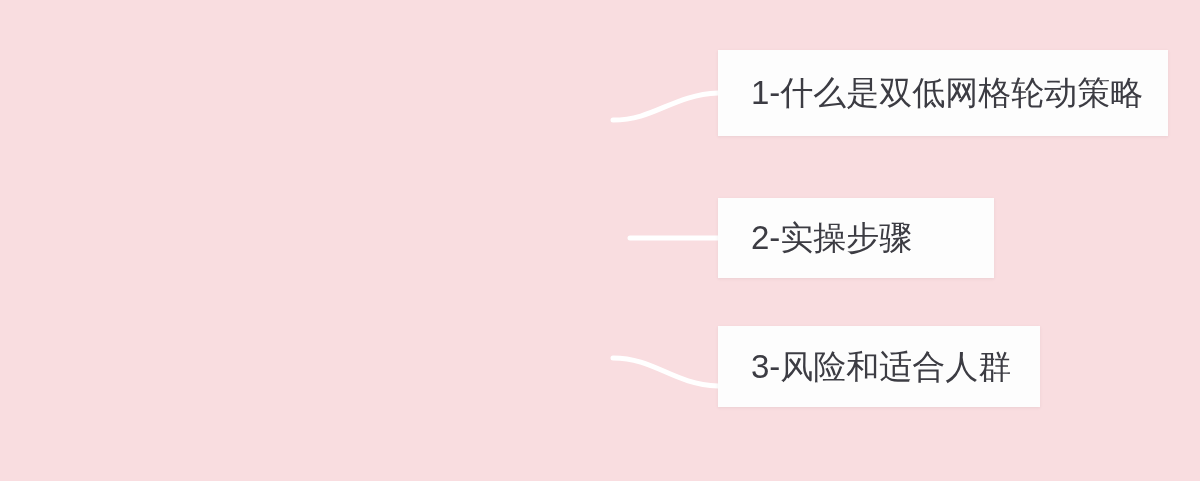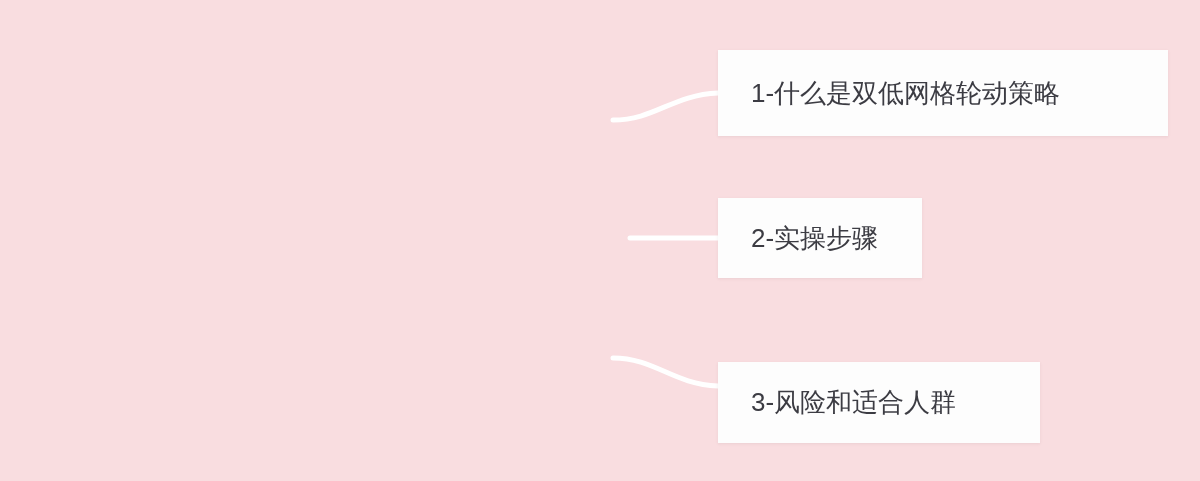--- a/index.html
+++ b/index.html
@@ -65,41 +65,41 @@
   .branch-node {
     position: absolute;
     background: #fdfdfd;
     box-shadow: 0 1px 3px rgba(120, 80, 90, 0.10);
     display: flex;
     align-items: center;
     box-sizing: border-box;
   }
   .branch-label {
     color: #3c3c43;
-    font-size: 26px;
+    font-size: 33px;
     line-height: 1.25;
     white-space: nowrap;
   }
   #branch-1 {
     left: 718px;
     top: 50px;
     width: 450px;
     height: 86px;
     padding-left: 33px;
   }
   #branch-2 {
     left: 718px;
     top: 198px;
-    width: 204px;
+    width: 276px;
     height: 80px;
     padding-left: 33px;
   }
   #branch-3 {
     left: 718px;
-    top: 362px;
+    top: 326px;
     width: 322px;
     height: 81px;
     padding-left: 33px;
   }
 </style>
 </head>
 <body>
 
 <div id="mindmap">
 

